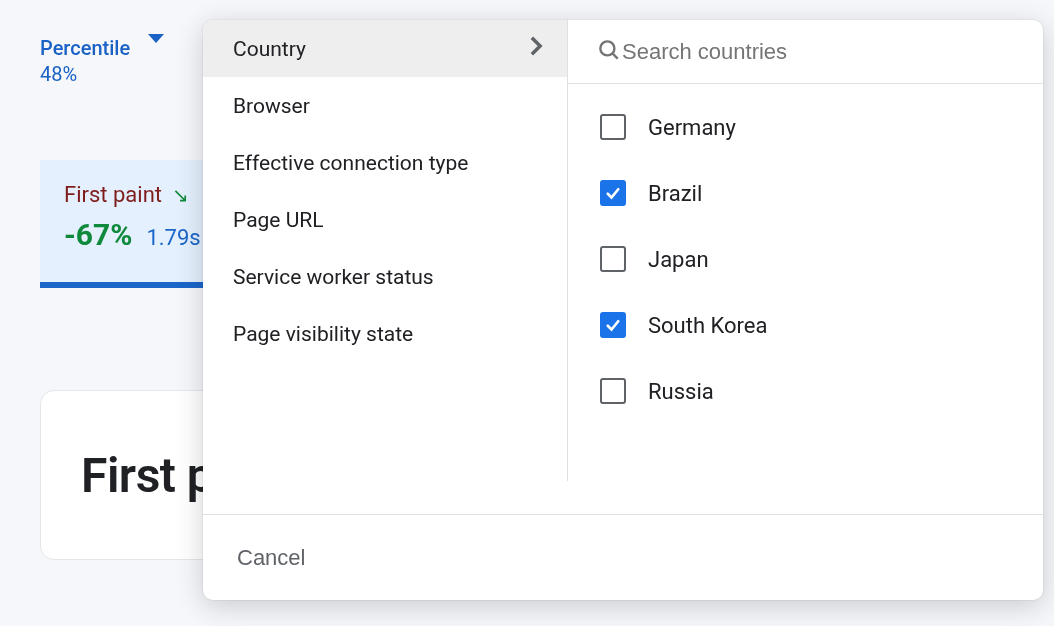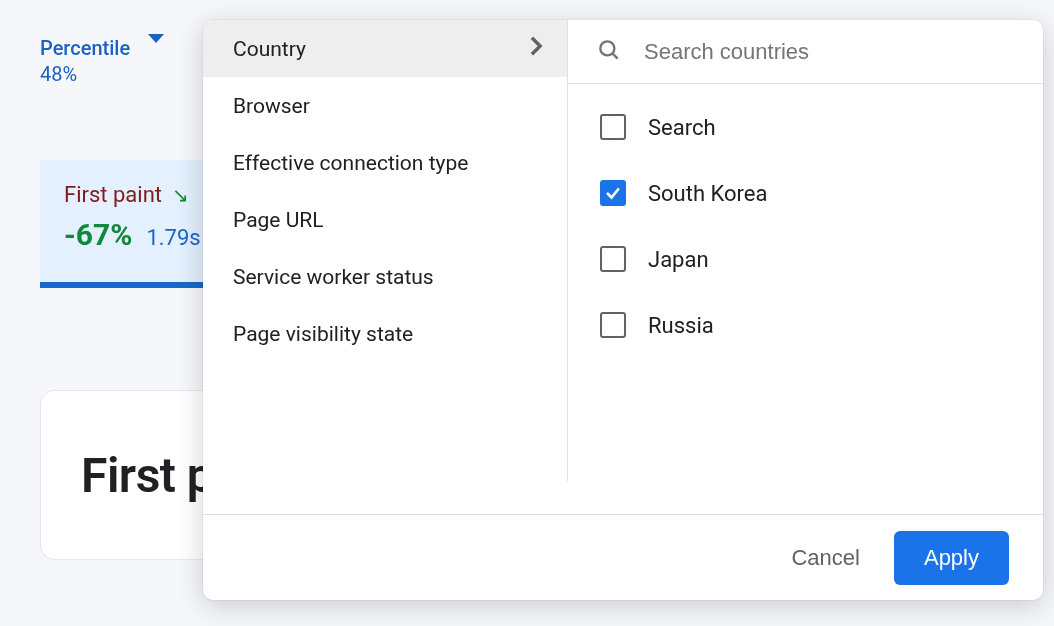--- a/index.html
+++ b/index.html
@@ -82,21 +82,21 @@
     color:#202124;
     justify-content:space-between;
     cursor:pointer;
   }
   .cat-item.selected { background:#eeeeee; }
   .cat-item .chev { color:#5f6368; }
 
   .opt-panel { flex:1; display:flex; flex-direction:column; min-width:0; }
   .search-row {
     height: 64px;
-    display:flex; align-items:center; gap: 22px;
+    display:flex; align-items:center; 
     padding: 0 28px;
     border-bottom:1px solid #e0e0e0;
   }
   .search-row svg { width:26px; height:26px; color:#757575; }
   .search-row input {
     border:none; outline:none;
     font-size:22px; color:#5f6368;
     flex:1; background:transparent;
   }
   .opts { flex:1; overflow:auto; padding: 10px 0 10px 0; }
@@ -115,21 +115,21 @@
     flex-shrink:0;
   }
   .checkbox.checked {
     background:#1a73e8; border-color:#1a73e8;
   }
   .checkbox.checked svg { color:#fff; }
 
   .modal-footer {
     height:86px;
     border-top:1px solid #e0e0e0;
-    display:flex; align-items:center; justify-content:flex-end;
+    display:flex; align-items:center; justify-content:flex-start;
     gap: 34px;
     padding: 0 34px;
     margin-top: 33px;
   }
   .btn-cancel {
     font-size:22px; color:#5f6368; background:none; border:none; cursor:pointer;
   }
   .btn-apply {
     font-size:22px; font-weight:500; color:#fff;
     background:#1a73e8; border:none; border-radius:6px;
@@ -196,40 +196,47 @@
           <svg viewBox="0 0 24 24" fill="none" stroke="currentColor" stroke-width="2.2">
             <circle cx="10.5" cy="10.5" r="6.5"></circle>
             <line x1="20" y1="20" x2="15.2" y2="15.2"></line>
           </svg>
         </span>
         <input type="text" placeholder="Search countries" style="">
       </div>
       <div class="opts" id="opts">
           <div class="opt-item">
             <span class="checkbox"></span>
-            <span>Search</span>
+            <span>Germany</span>
+          </div>
+          <div class="opt-item">
+            <span class="checkbox checked">
+              <svg width="18" height="18" viewBox="0 0 24 24" fill="none" stroke="currentColor" stroke-width="3.5" stroke-linecap="round">
+                <polyline points="5,13 10,18 19,7"></polyline>
+              </svg>
+            </span>
+            <span>Brazil</span>
+          </div>
+          <div class="opt-item">
+            <span class="checkbox"></span>
+            <span>Japan</span>
           </div>
           <div class="opt-item">
             <span class="checkbox checked">
               <svg width="18" height="18" viewBox="0 0 24 24" fill="none" stroke="currentColor" stroke-width="3.5" stroke-linecap="round">
                 <polyline points="5,13 10,18 19,7"></polyline>
               </svg>
             </span>
             <span>South Korea</span>
           </div>
           <div class="opt-item">
             <span class="checkbox"></span>
-            <span>Japan</span>
-          </div>
-          <div class="opt-item">
-            <span class="checkbox"></span>
             <span>Russia</span>
           </div>
         </div>
     </div>
 
   </div>
 
   <div class="modal-footer">
     <button class="btn-cancel">Cancel</button>
-    <button class="btn-apply">Apply</button>
   </div>
 </div>
 
 </body></html>

